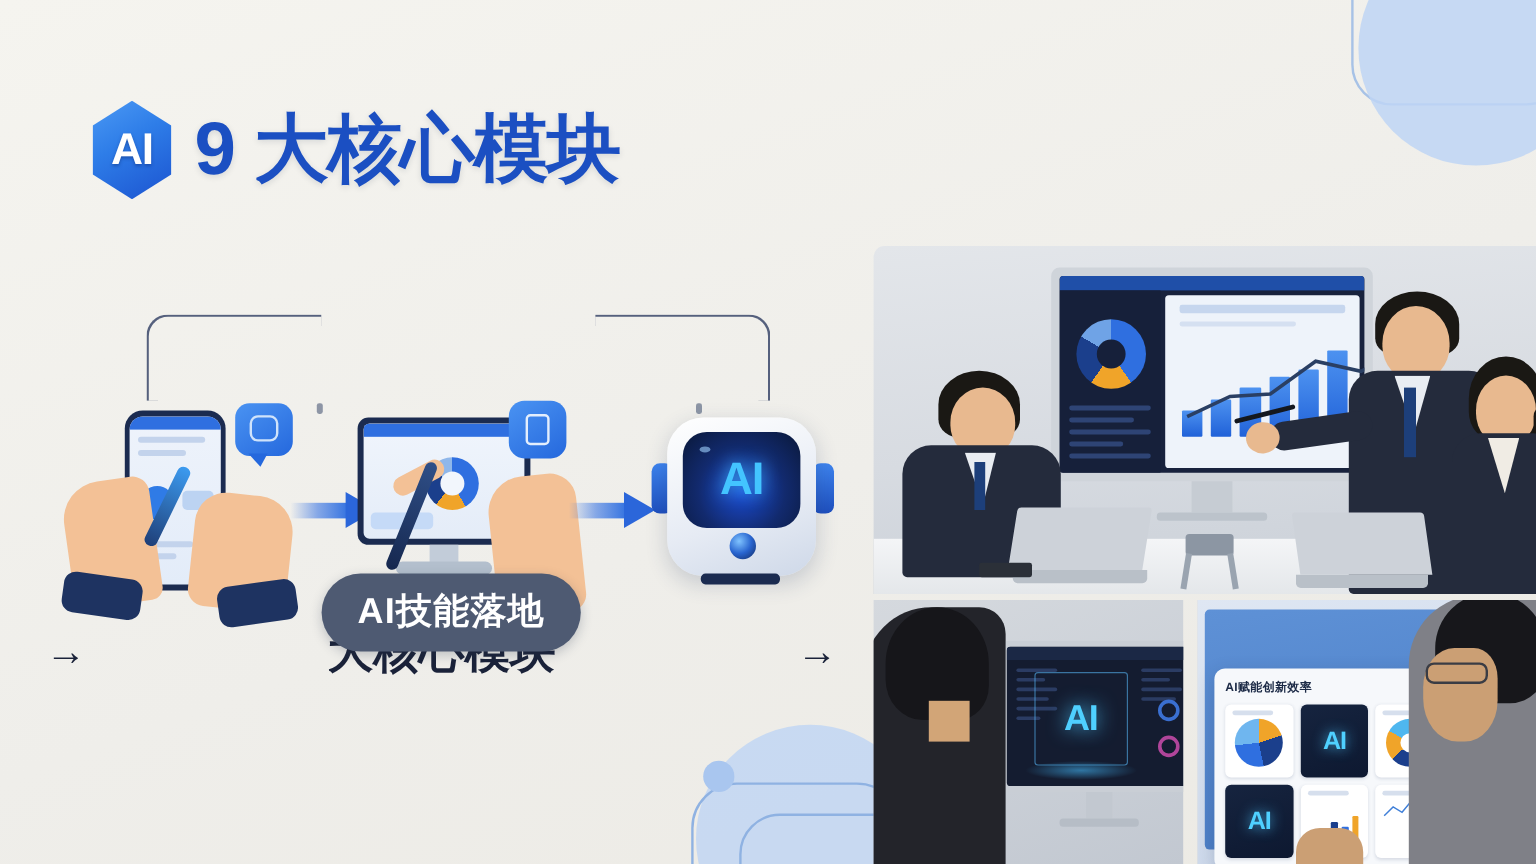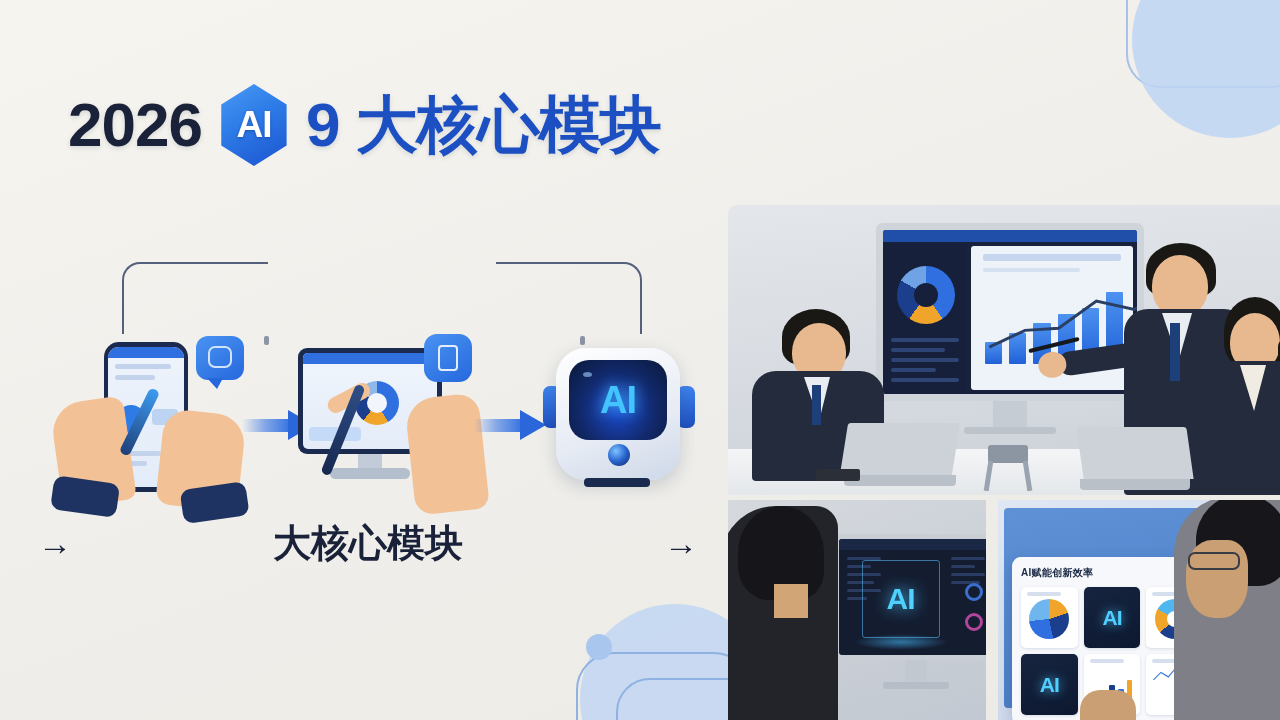--- a/index.html
+++ b/index.html
@@ -368,21 +368,20 @@
   <div class="deco deco-round-tr"></div>
   <div class="deco deco-circle-tr"></div>
   <div class="deco deco-circle-bl"></div>
   <div class="deco deco-round-bl1"></div>
   <div class="deco deco-round-bl2"></div>
   <div class="deco deco-dot-bl"></div>
   <div class="deco deco-tick" style="left:264px;top:336px;"></div>
   <div class="deco deco-tick" style="left:580px;top:336px;"></div>
 
   <div class="title-row">
-    <span class="title-txt t-dark">2026</span>
     <span class="hexbadge">
       <span class="hx"></span>
       <span class="hx-label">AI</span>
     </span>
     <span class="title-txt t-blue">9 大核心模块</span>
   </div>
 
   <div class="flow">
 
     <div class="bracket">
@@ -457,20 +456,21 @@
             <span class="glint"></span>
             <span class="ai">AI</span>
           </div>
           <div class="robot-eye"></div>
         </div>
         <div class="robot-foot"></div>
       </div>
 
     </div>
 
+    <div class="pill">AI技能落地</div>
   </div>
 
   <div class="steps">
     <span class="sep">→</span>
     <span>大核心模块</span>
     <span class="sep">→</span>
   </div>
 
   <div class="photo photo-main">
     <div class="desk"></div>

